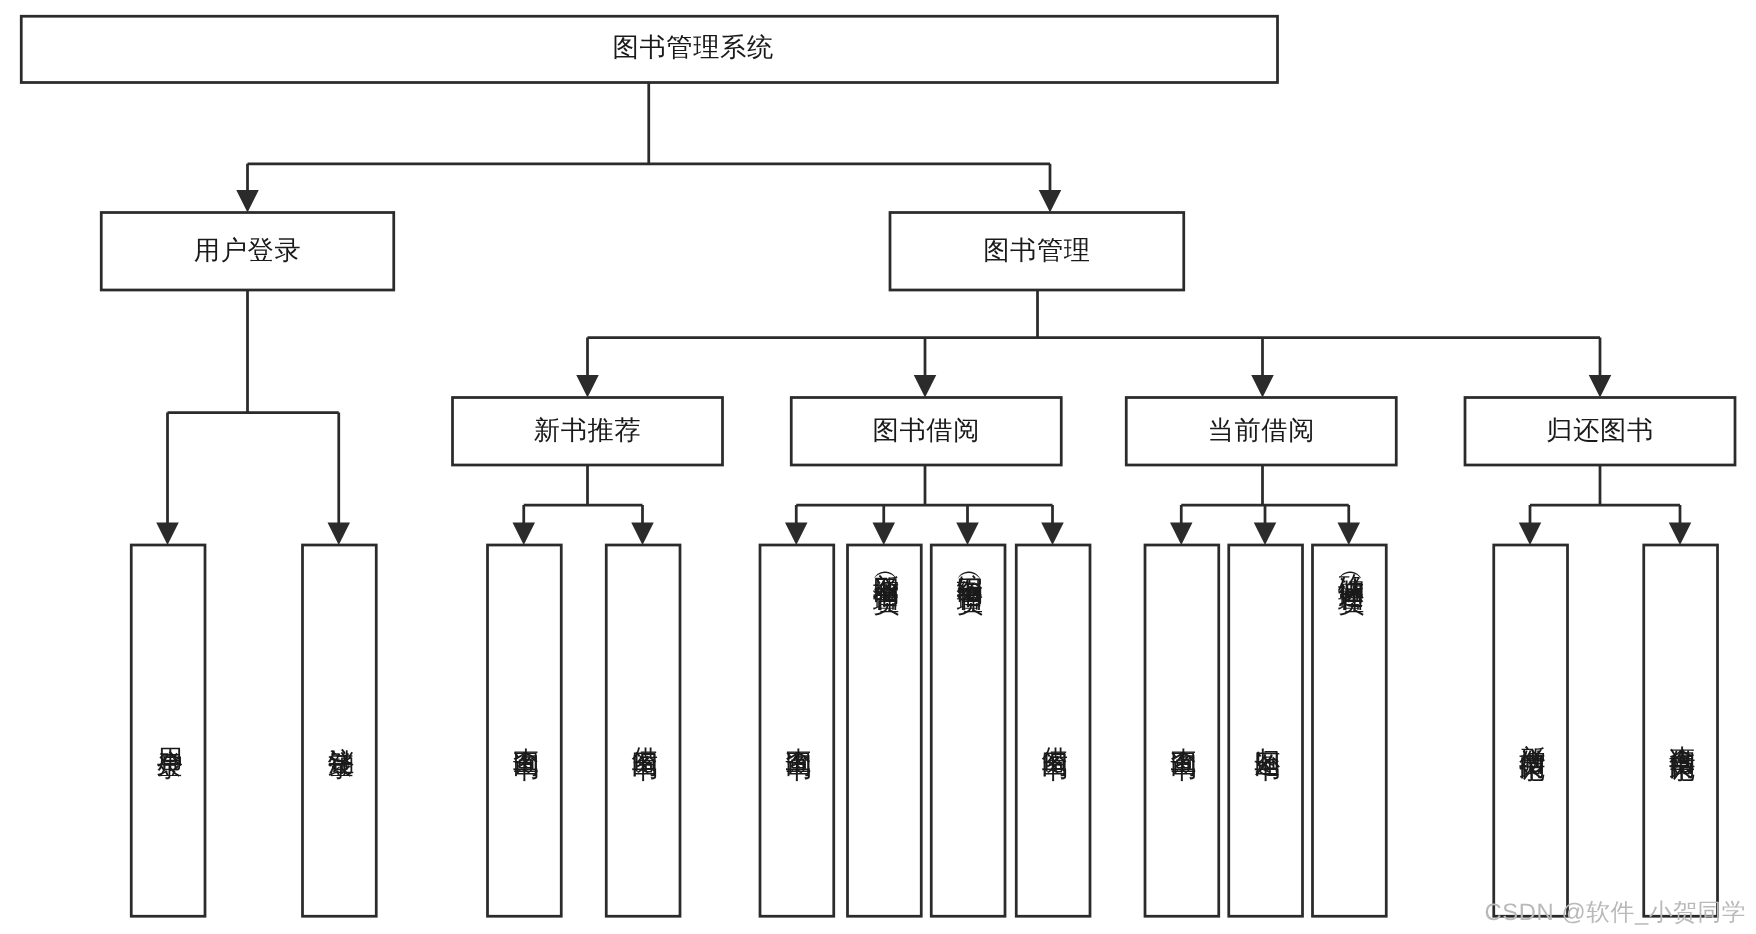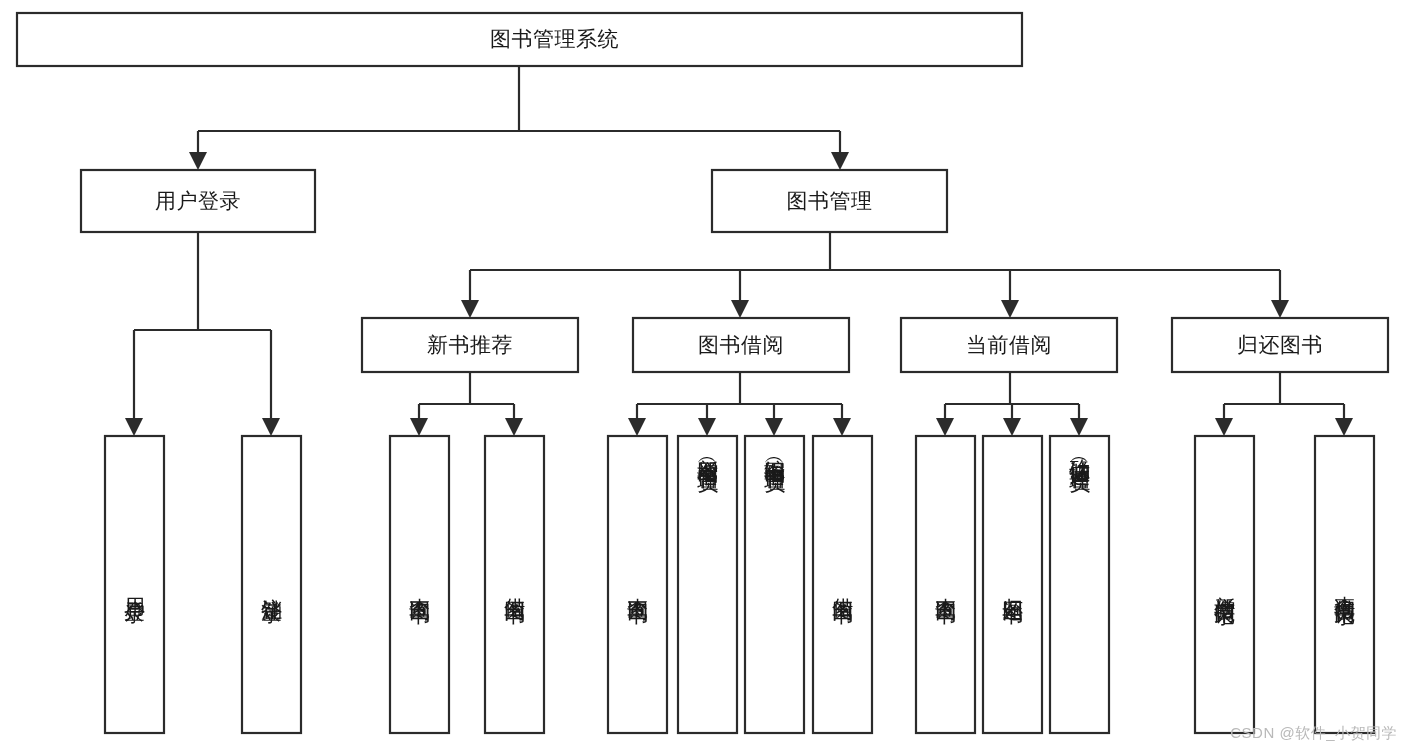--- a/index.html
+++ b/index.html
@@ -69,21 +69,21 @@
     padding-top: 6px;
   }
   .node-label.vertical.centered {
     justify-content: center;
     padding-top: 0;
   }
   .watermark {
     position: absolute;
     right: 8px;
     bottom: 4px;
-    font-size: 15px;
+    font-size: 19px;
     color: #b9b9b9;
     font-family: "Liberation Sans", "DejaVu Sans", sans-serif;
     letter-spacing: 0.5px;
     white-space: nowrap;
     pointer-events: none;
   }
 </style>
 </head>
 <body>
 

